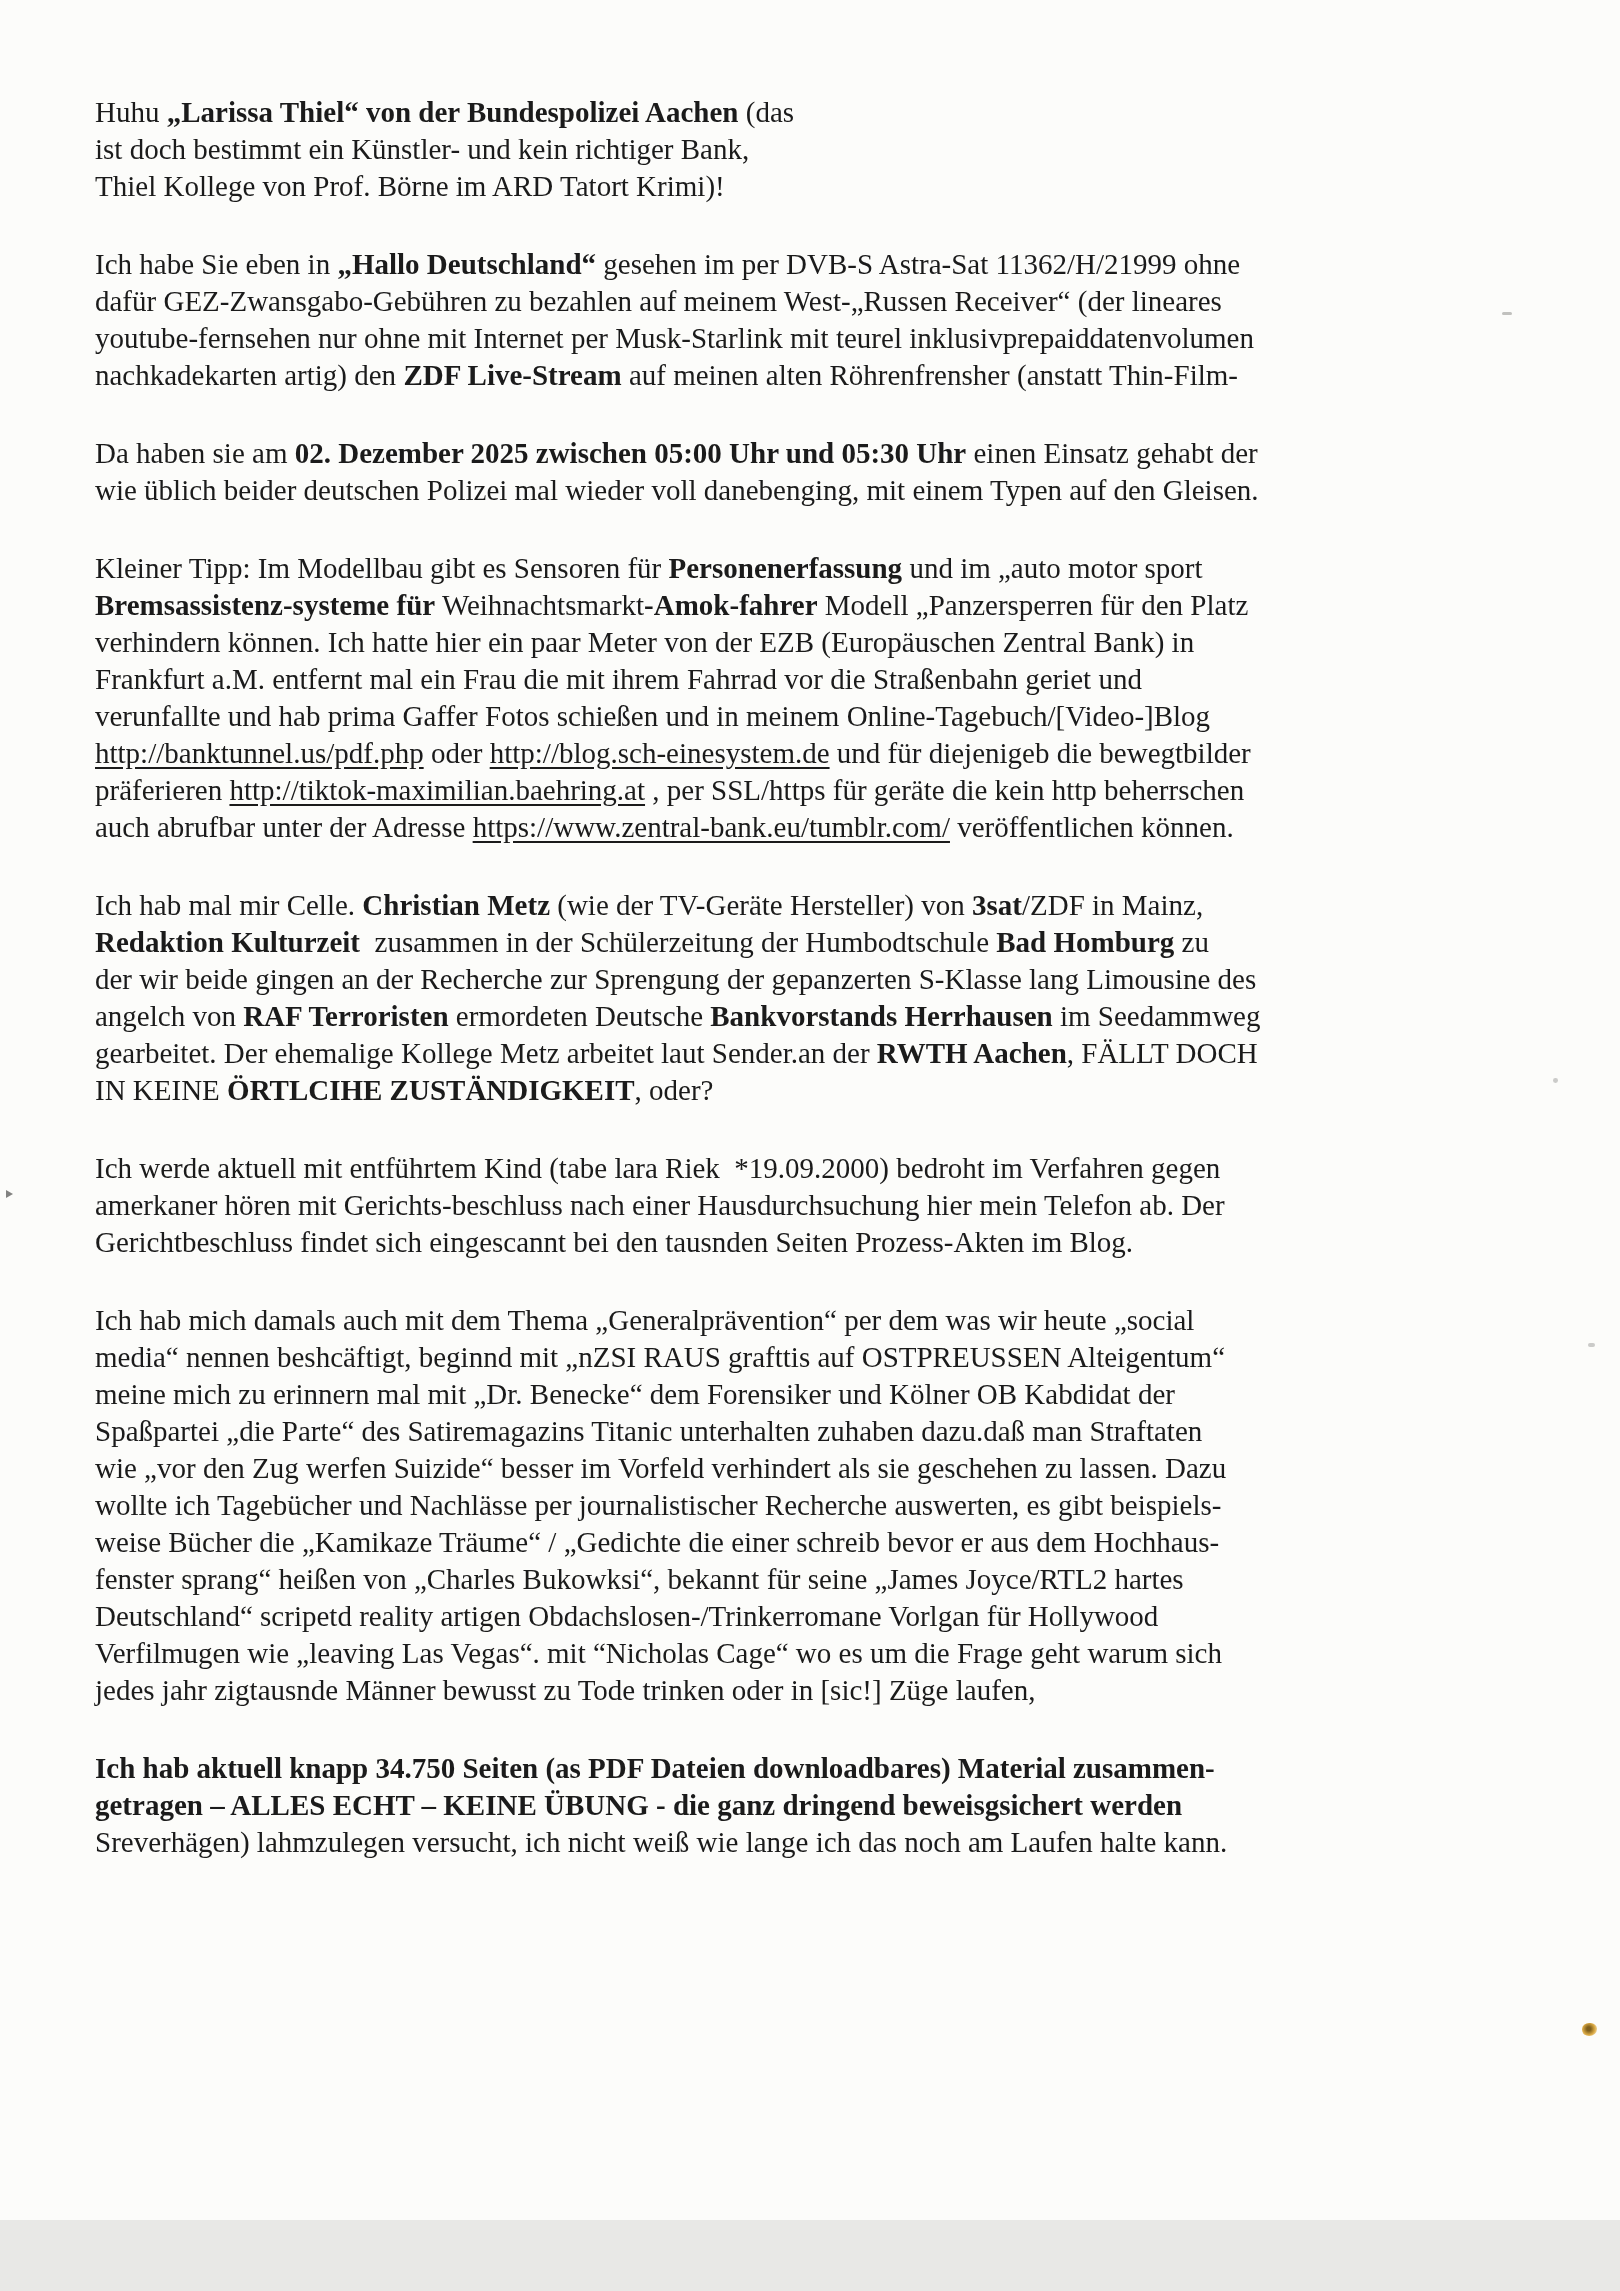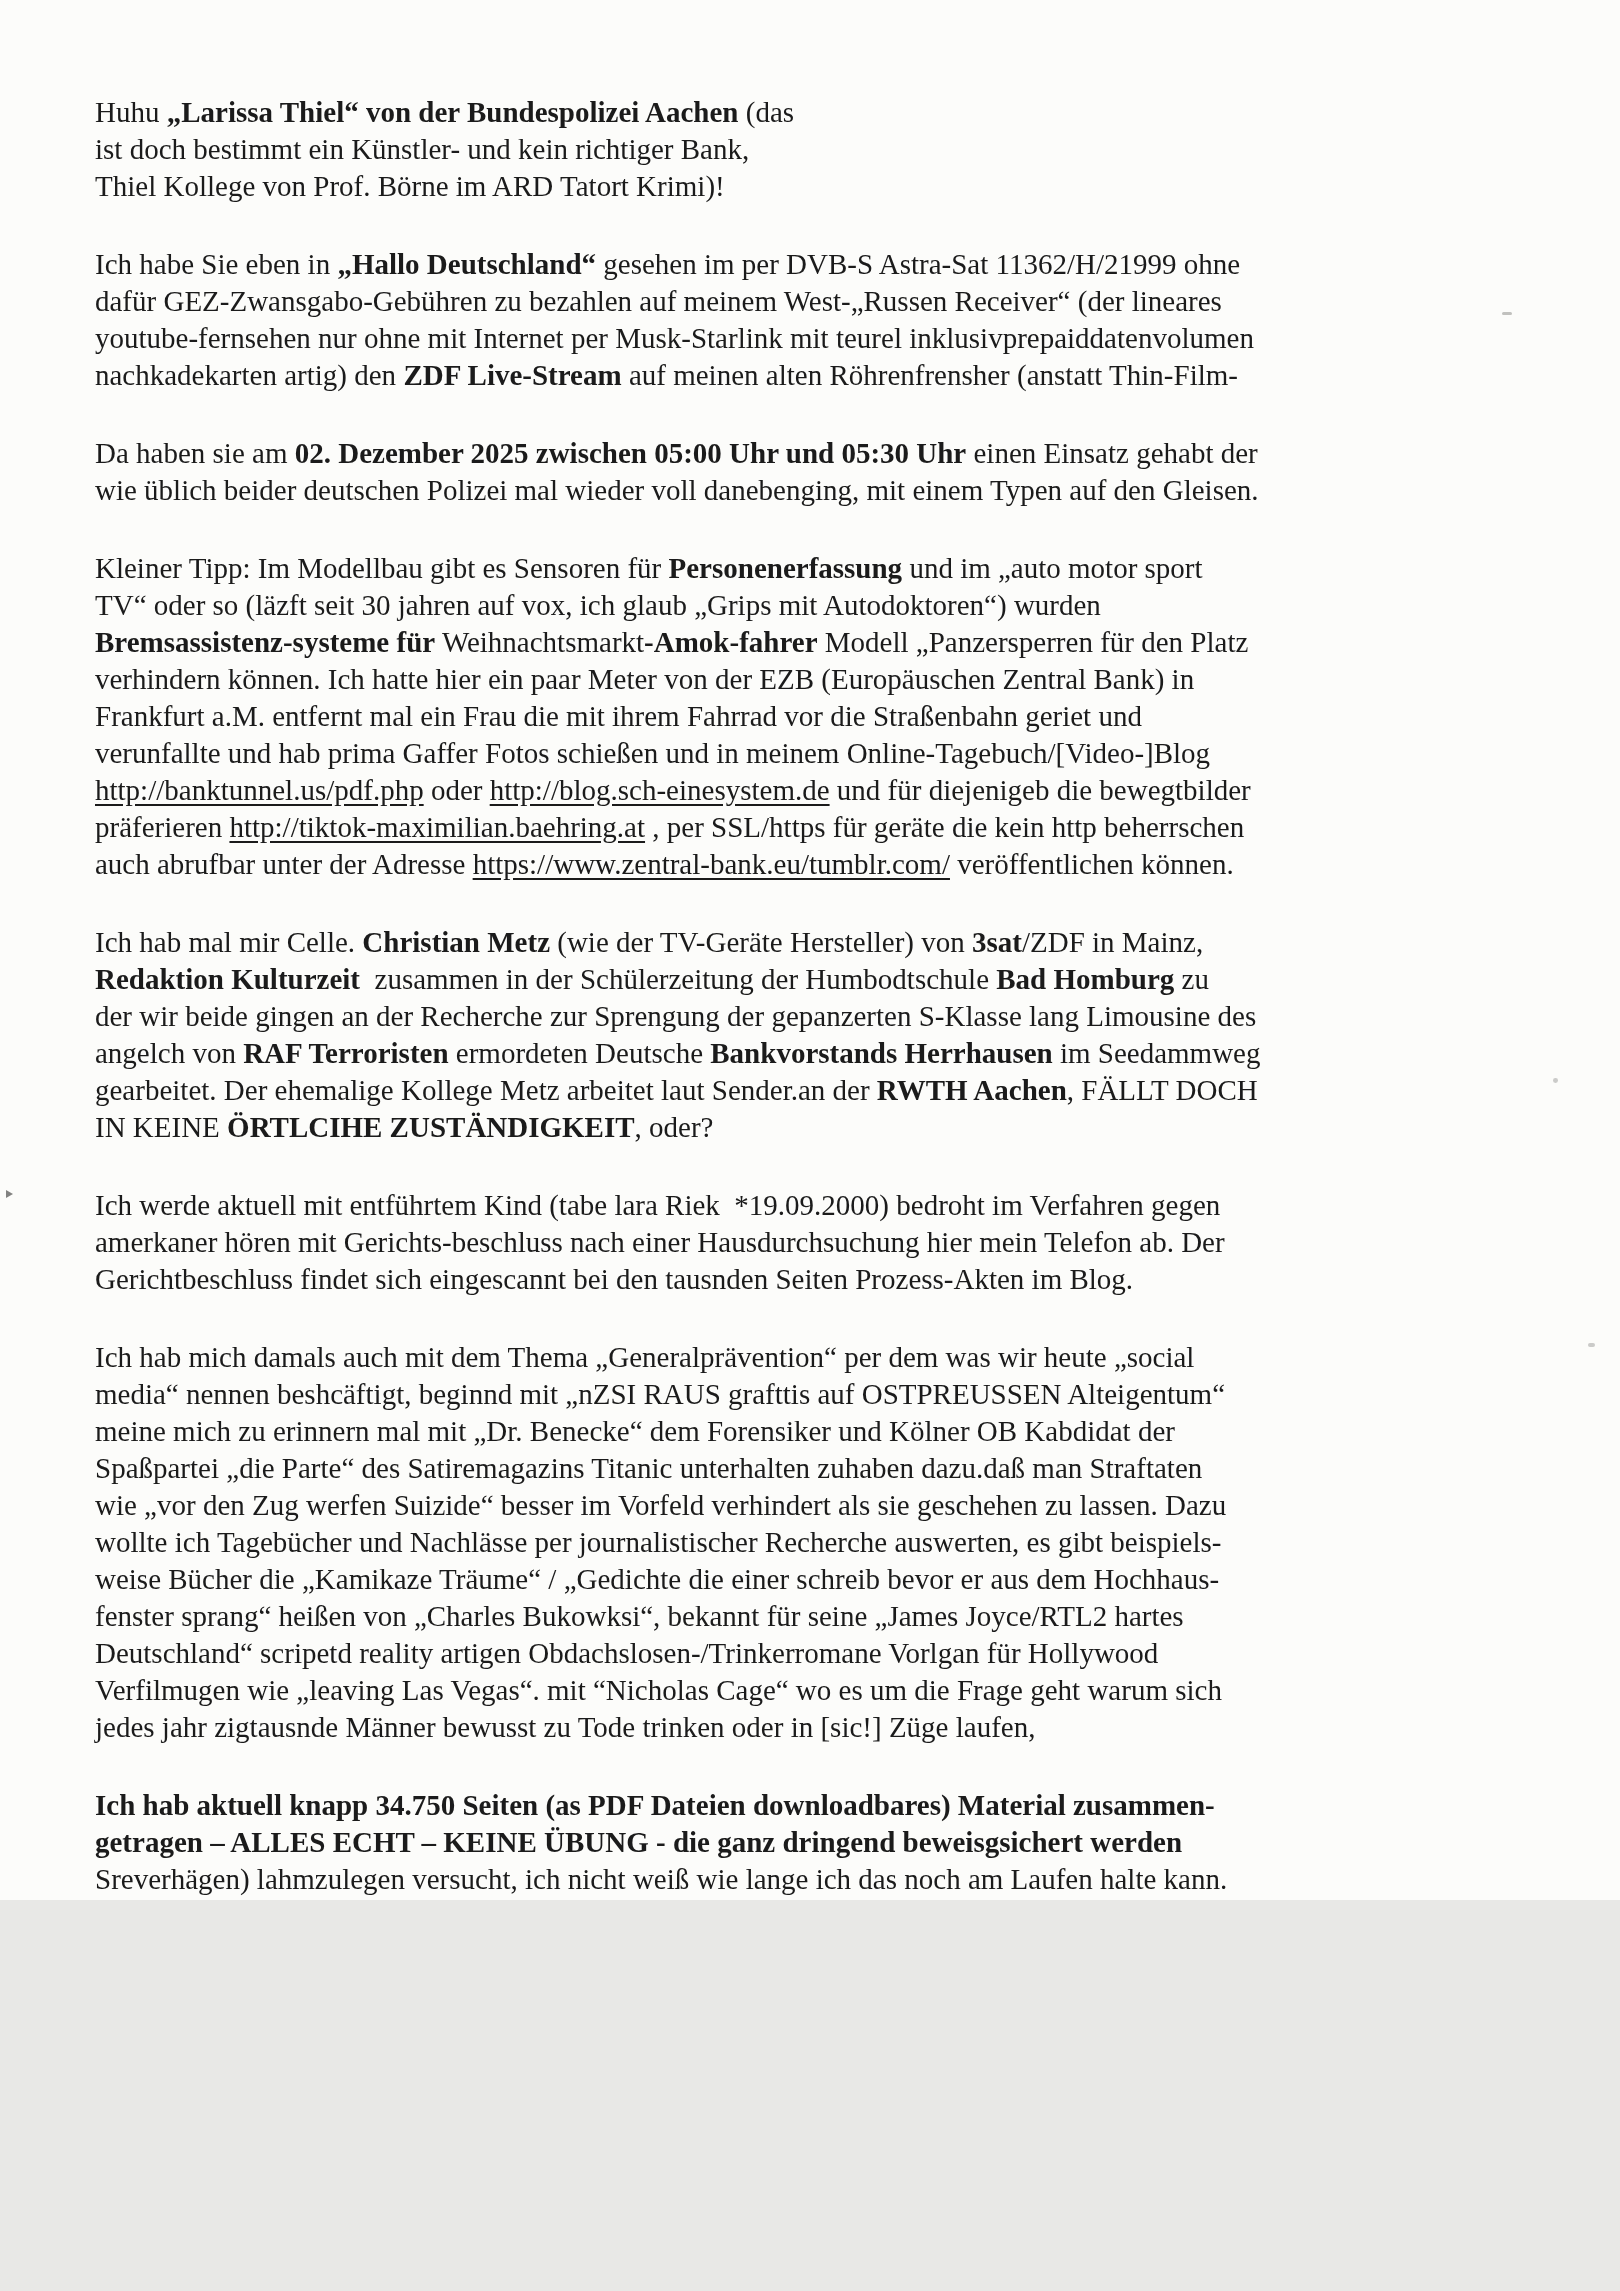--- a/index.html
+++ b/index.html
@@ -3,21 +3,21 @@
 <meta charset="utf-8">
 <style>
   html, body {
     margin: 0;
     padding: 0;
     background: #e8e8e6;
   }
   .page {
     position: relative;
     width: 1620px;
-    height: 1900px;
+    height: 2220px;
     margin: 0 auto;
     background: #fcfcfa;
     overflow: hidden;
     font-family: "Liberation Serif", "DejaVu Serif", serif;
     color: #1b1b1b;
   }
   .letter-body {
     position: absolute;
     left: 95px;
     top: 94px;
@@ -91,21 +91,20 @@
         <span class="line"><span>dafür GEZ-Zwansgabo-Gebühren zu bezahlen auf meinem West-„Russen Receiver“ (der lineares</span></span>
         <span class="line"><span>youtube-fernsehen nur ohne mit Internet per Musk-Starlink mit teurel inklusivprepaiddatenvolumen</span></span>
         <span class="line"><span>nachkadekarten artig) den </span><span class="b">ZDF Live-Stream</span><span> auf meinen alten Röhrenfrensher (anstatt Thin-Film-</span></span>
       </p>
       <p class="para">
         <span class="line"><span>Da haben sie am </span><span class="b">02. Dezember 2025 zwischen 05:00 Uhr und 05:30 Uhr</span><span> einen Einsatz gehabt der</span></span>
         <span class="line"><span>wie üblich beider deutschen Polizei mal wieder voll danebenging, mit einem Typen auf den Gleisen.</span></span>
       </p>
       <p class="para">
         <span class="line"><span>Kleiner Tipp: Im Modellbau gibt es Sensoren für </span><span class="b">Personenerfassung</span><span> und im „auto motor sport</span></span>
-        <span class="line"><span>TV“ oder so (läzft seit 30 jahren auf vox, ich glaub „Grips mit Autodoktoren“) wurden</span></span>
         <span class="line"><span class="b">Bremsassistenz-systeme für</span><span> Weihnachtsmarkt</span><span class="b">-Amok-fahrer</span><span> Modell „Panzersperren für den Platz</span></span>
         <span class="line"><span>verhindern können. Ich hatte hier ein paar Meter von der EZB (Europäuschen Zentral Bank) in</span></span>
         <span class="line"><span>Frankfurt a.M. entfernt mal ein Frau die mit ihrem Fahrrad vor die Straßenbahn geriet und</span></span>
         <span class="line"><span>verunfallte und hab prima Gaffer Fotos schießen und in meinem Online-Tagebuch/[Video-]Blog</span></span>
         <span class="line"><span class="u">http://banktunnel.us/pdf.php</span><span> oder </span><span class="u">http://blog.sch-einesystem.de</span><span> und für diejenigeb die bewegtbilder</span></span>
         <span class="line"><span>präferieren </span><span class="u">http://tiktok-maximilian.baehring.at</span><span> , per SSL/https für geräte die kein http beherrschen</span></span>
         <span class="line"><span>auch abrufbar unter der Adresse </span><span class="u">https://www.zentral-bank.eu/tumblr.com/</span><span> veröffentlichen können.</span></span>
       </p>
       <p class="para">
         <span class="line"><span>Ich hab mal mir Celle. </span><span class="b">Christian Metz</span><span> (wie der TV-Geräte Hersteller) von </span><span class="b">3sat</span><span>/ZDF in Mainz,</span></span>

